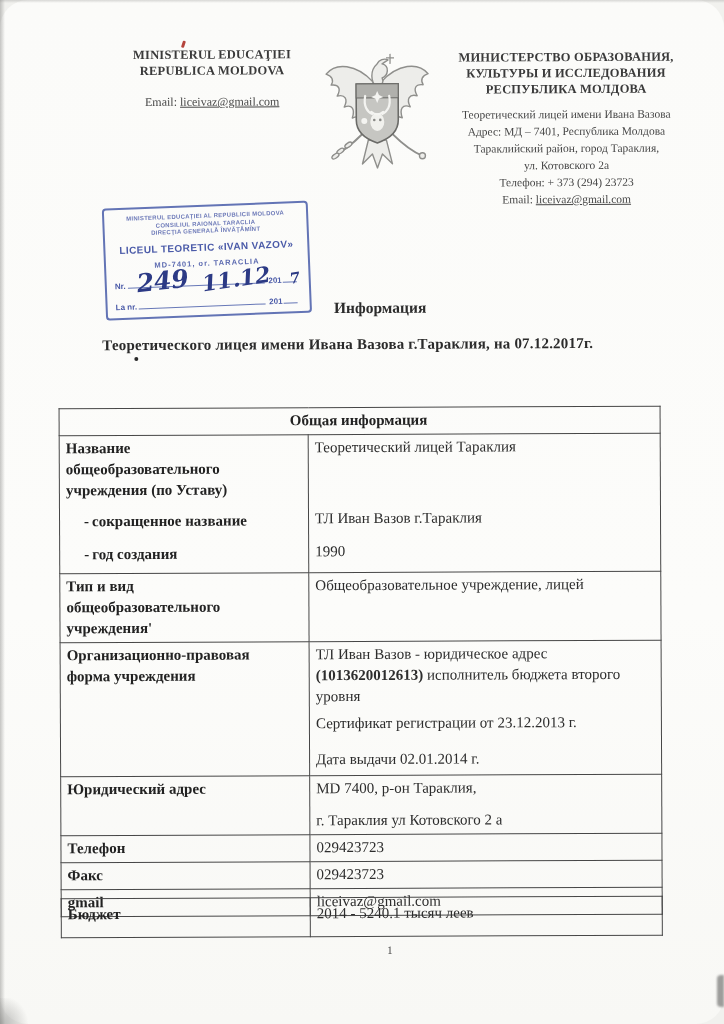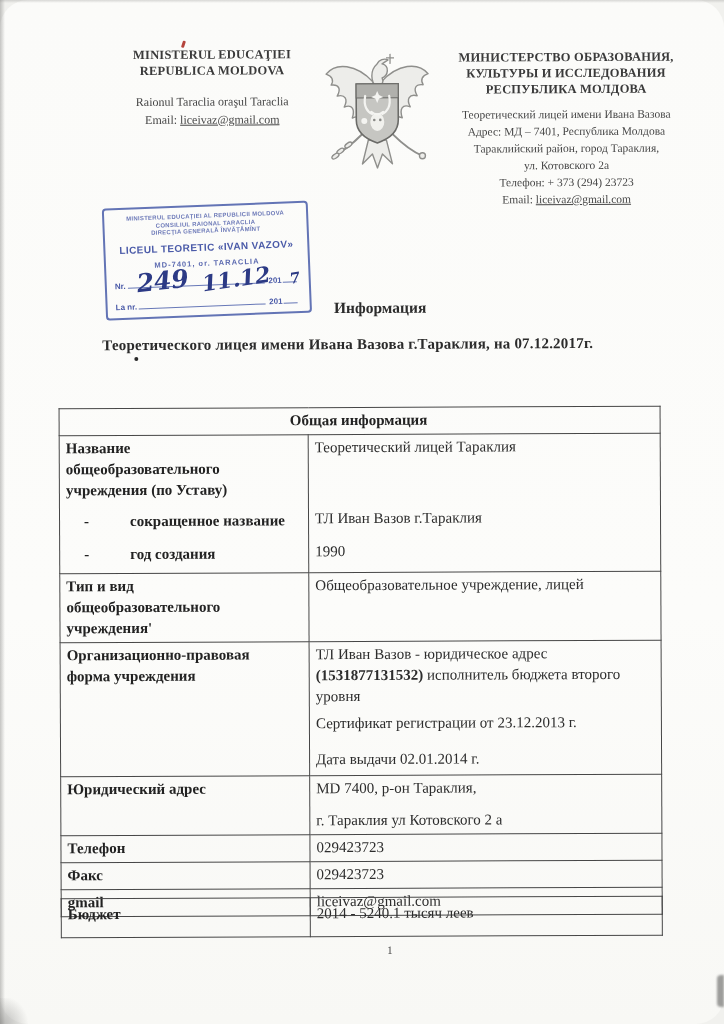--- a/index.html
+++ b/index.html
@@ -59,40 +59,39 @@
   .tbl-budget { top:897px; }
   table.tbl td { border:1.6px solid #474747; vertical-align:top; padding:2px 8px 3px 6px; line-height:21px; }
   td.th-cell { text-align:center; font-weight:bold; height:20px; padding:1px; font-size:15px; color:#222; }
   td.lbl { font-weight:bold; color:#222; }
   .pre { white-space:pre-line; }
   tr.r1 td { height:132px; } tr.r2 td { height:56px; } tr.r3 td { height:128px; }
   tr.r4 td { height:52px; } tr.rs td { height:19px; } tr.rb td { height:30px; padding-top:5px; }
   .sub { display:flex; margin-top:10px; padding-left:18px; }
   .sub.s2 { margin-top:12px; }
   .sub .dash { width:8px; }
-  .sub .subtxt { margin-left:38px; }
+  .sub .subtxt { }
   .v2 { margin-top:50px; } .v3 { margin-top:12px; }
   .p2 { margin-top:6px; } .p3 { margin-top:15px; }
   .addr2 { margin-top:11px; }
 
   .page-number { position:absolute; left:50px; top:944px; width:676px; text-align:center; font-size:11.5px; color:#4a4a4a; }
 </style>
 </head>
 <body>
 
 <div class="page">
   <div class="content">
 
     <div class="red-speck"></div>
 
     <div class="hdr-left">
       <div class="hdr-bold">MINISTERUL EDUCAŢIEI</div>
       <div class="hdr-bold">REPUBLICA MOLDOVA</div>
       <div class="hdr-addr">
-        <div>Raionul Taraclia oraşul Taraclia</div>
         <div><span>Email:</span> <span class="email-link">liceivaz@gmail.com</span></div>
       </div>
     </div>
 
     <div class="emblem">
       <svg viewBox="0 0 118 130" width="118" height="130">
         <g fill="#ededea" stroke="#8f8f8c" stroke-width="1.4" stroke-linejoin="round">
           <path d="M63,34 C80,16 100,14 110,26 C104,28 102,32 105,37 C97,36 95,41 99,48 C91,46 88,51 92,59 C84,56 81,61 84,70 C77,67 73,70 74,78 L62,60 Z"></path>
           <path d="M55,34 C38,16 18,14 8,26 C14,28 16,32 13,37 C21,36 23,41 19,48 C27,46 30,51 26,59 C34,56 37,61 34,70 C41,67 45,70 44,78 L56,60 Z"></path>
           <path d="M50,92 L44,116 L54,106 L59,120 L64,106 L74,116 L68,92 Z"></path>
@@ -202,21 +201,21 @@
             </td>
         </tr>
         <tr class="r3">
           <td class="lbl">
               <div class="pre">Организационно-правовая
 форма учреждения</div>
             </td>
           <td class="val">
             <div>
               <span>ТЛ Иван Вазов  - юридическое адрес</span>
-              <strong>(1531877131532)</strong>
+              <strong>(1013620012613)</strong>
               <span>исполнитель бюджета второго уровня</span>
             </div>
             <div class="p2">Сертификат регистрации от 23.12.2013 г.</div>
             <div class="p3">Дата выдачи 02.01.2014 г.</div>
           </td>
         </tr>
         <tr class="r4">
           <td class="lbl">
               <div>Юридический адрес</div>
             </td>

